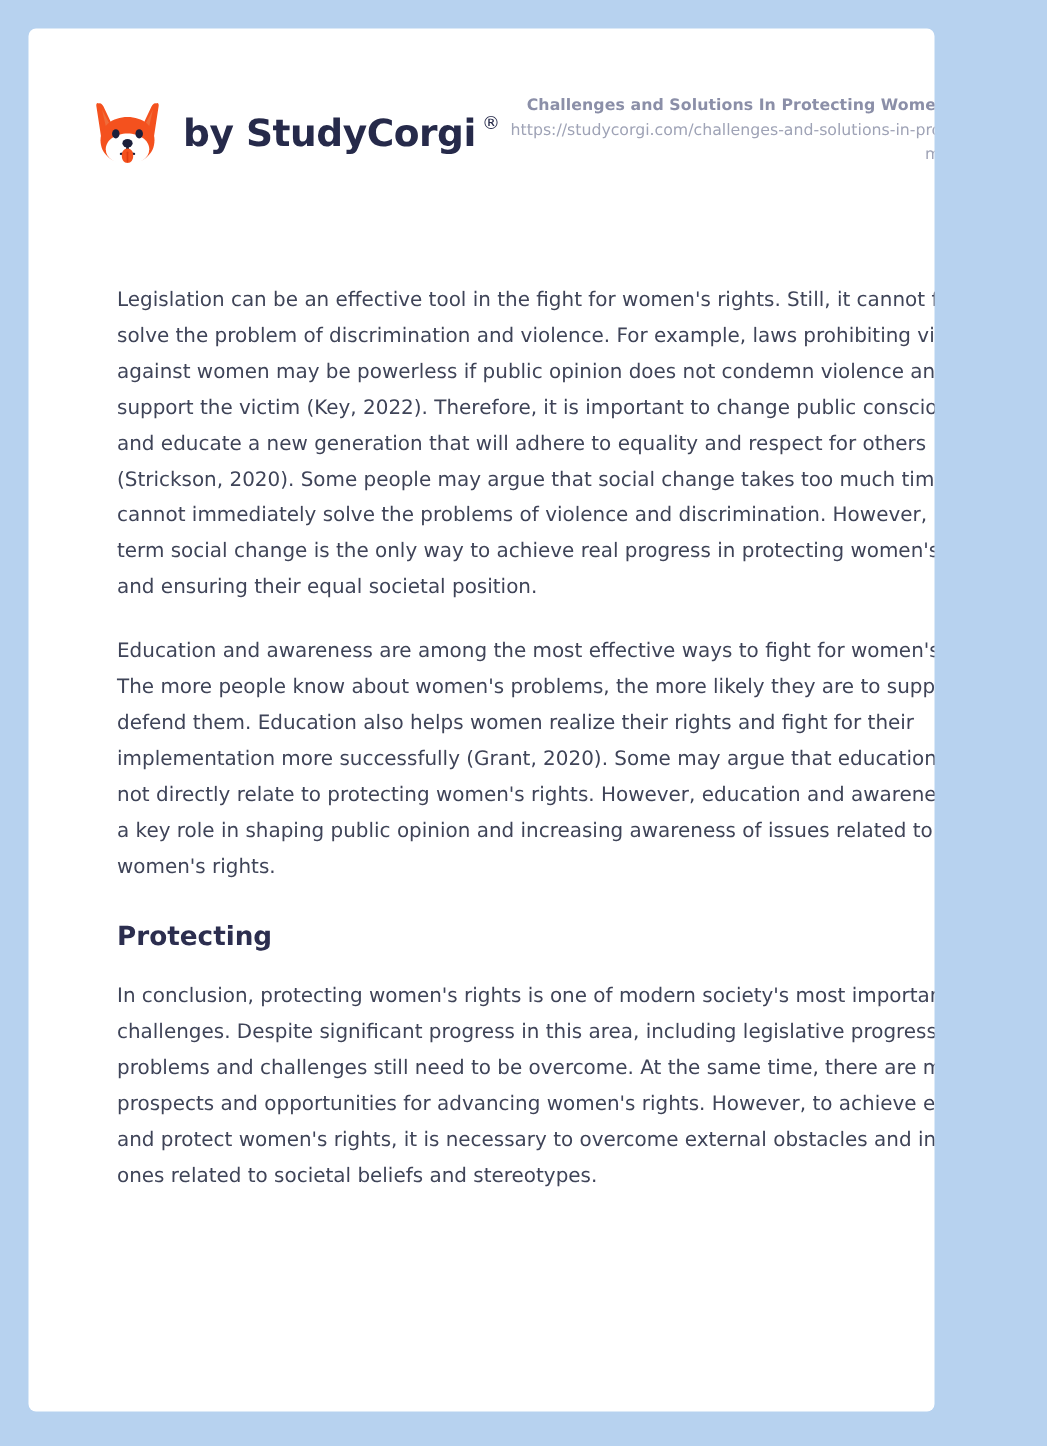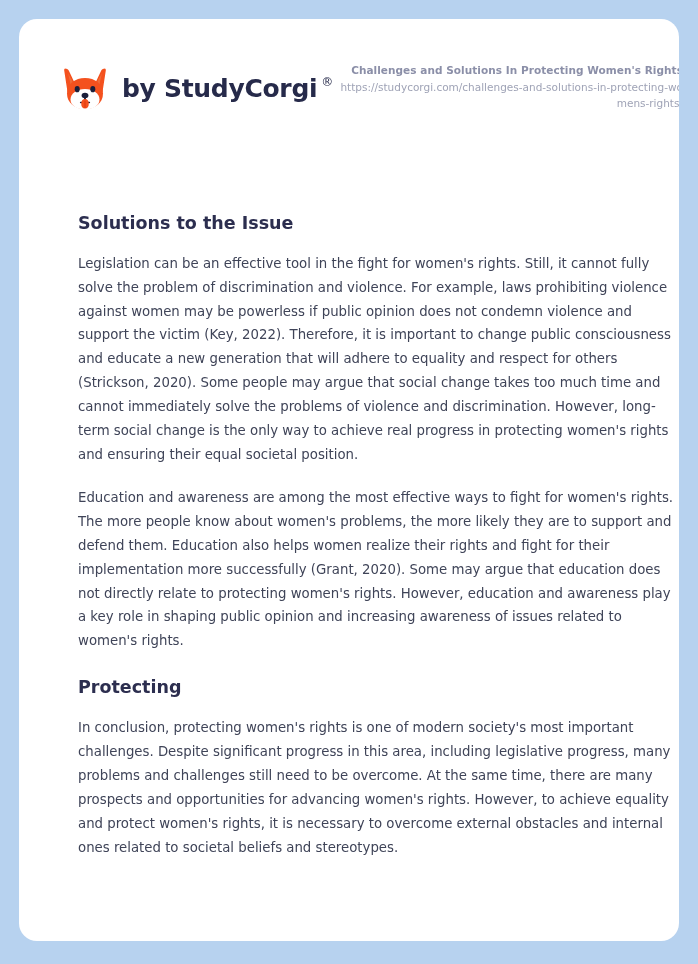--- a/index.html
+++ b/index.html
@@ -10,24 +10,24 @@
     width: 698px;
     height: 964px;
     background: #b7d2ef;
     font-family: "DejaVu Sans", sans-serif;
     overflow: hidden;
   }
   .page {
     position: absolute;
     left: 19px;
     top: 19px;
-    width: 660px;
+    width: 604px;
     height: 922px;
     background: #ffffff;
-    border-radius: 18px;
+    border-radius: 5px;
     box-sizing: border-box;
     overflow: hidden;
   }
   .header {
     position: absolute;
     left: 0;
     top: 0;
     width: 660px;
     height: 133px;
     box-sizing: border-box;
@@ -144,21 +144,20 @@
     <div class="header-meta">
       <div class="header-title">Challenges and Solutions In Protecting Women's Rights</div>
       <div class="header-url">https://studycorgi.com/challenges-and-solutions-in-protecting-womens-rights/</div>
     </div>
 
   </div>
 
   <div class="content">
 
 
-    <h2 class="section-heading">Solutions to the Issue</h2>
     <p class="body-text para">Legislation can be an effective tool in the fight for women's rights. Still, it cannot fully solve the problem of discrimination and violence. For example, laws prohibiting violence against women may be powerless if public opinion does not condemn violence and support the victim (Key, 2022). Therefore, it is important to change public consciousness and educate a new generation that will adhere to equality and respect for others (Strickson, 2020). Some people may argue that social change takes too much time and cannot immediately solve the problems of violence and discrimination. However, long-term social change is the only way to achieve real progress in protecting women's rights and ensuring their equal societal position.</p>
     <p class="body-text para">Education and awareness are among the most effective ways to fight for women's rights. The more people know about women's problems, the more likely they are to support and defend them. Education also helps women realize their rights and fight for their implementation more successfully (Grant, 2020). Some may argue that education does not directly relate to protecting women's rights. However, education and awareness play a key role in shaping public opinion and increasing awareness of issues related to women's rights.</p>
 
     <h2 class="section-heading">Protecting</h2>
     <p class="body-text para">In conclusion, protecting women's rights is one of modern society's most important challenges. Despite significant progress in this area, including legislative progress, many problems and challenges still need to be overcome. At the same time, there are many prospects and opportunities for advancing women's rights. However, to achieve equality and protect women's rights, it is necessary to overcome external obstacles and internal ones related to societal beliefs and stereotypes.</p>
 
   </div>
 
 </div>
 

